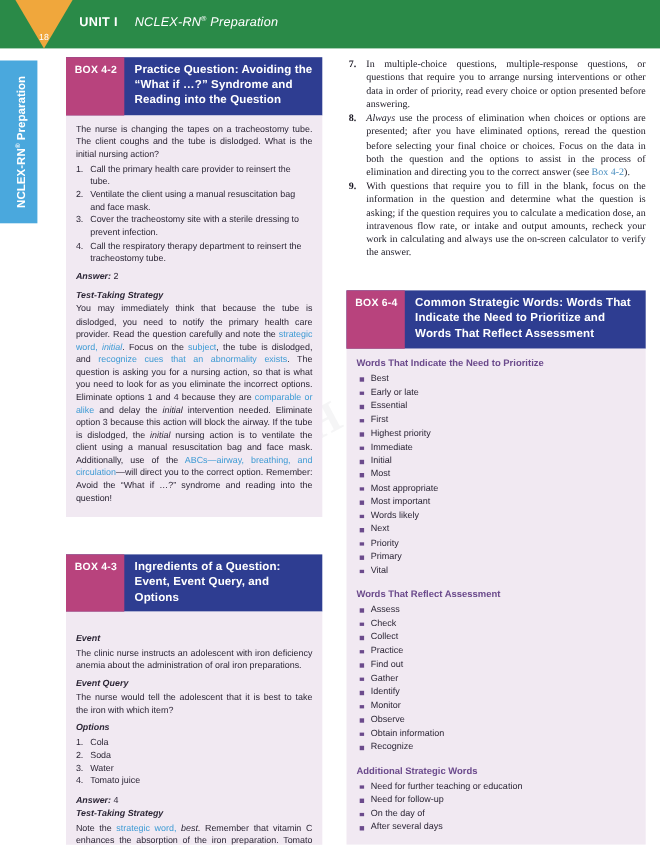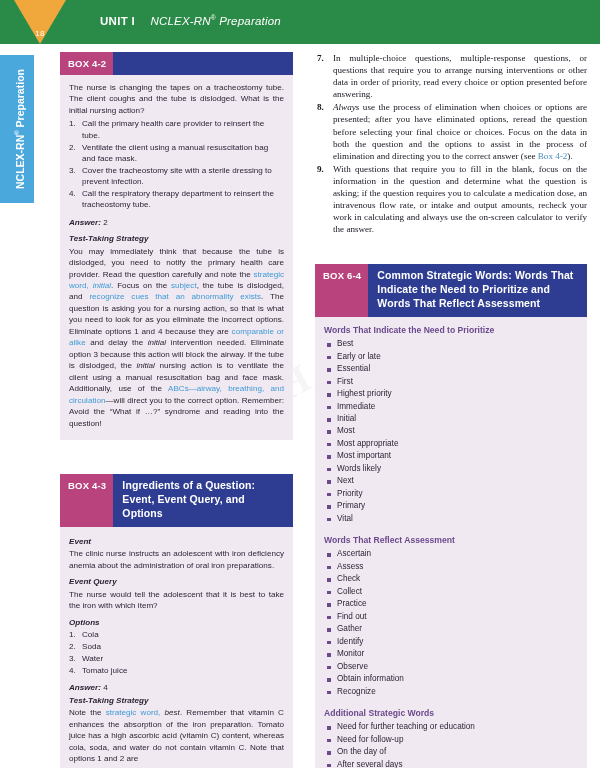--- a/index.html
+++ b/index.html
@@ -38,21 +38,21 @@
     font-weight: normal;
     letter-spacing: .2px;
   }
   .header-text {
     position: absolute;
     top: 14px; left: 72px;
     color: #ffffff;
     font-size: 11.5px;
     white-space: nowrap;
   }
-  .header-text .unit { font-weight: bold; letter-spacing: .3px; margin-left: 28px; }
+  .header-text .unit { font-weight: bold; letter-spacing: .3px; }
   .header-text .sep { display: inline-block; width: 9px; }
   .header-text .subj { font-style: italic; letter-spacing: .2px; }
   .header-text sup { font-size: 6.5px; vertical-align: super; }
 
   
   .side-tab {
     position: absolute;
     top: 55px; left: 0;
     width: 34px; height: 148px;
     background: #4aa8dd;
@@ -229,20 +229,21 @@
 </div>
 
 <div class="watermark">JPH</div>
 <div class="watermark2">JPH</div>
 
 <div class="col-left">
 
   <div class="box">
     <div class="box-head">
       <div class="box-tag">BOX 4-2</div>
+      <div class="box-title">Practice Question: Avoiding the “What if …?” Syndrome and Reading into the Question</div>
     </div>
     <div class="box-body">
       <p>The nurse is changing the tapes on a tracheostomy tube. The client coughs and the tube is dislodged. What is the initial nursing action?</p>
       <ol class="opts">
         <li><span class="n">1.</span><span>Call the primary health care provider to reinsert the tube.</span></li>
         <li><span class="n">2.</span><span>Ventilate the client using a manual resuscitation bag and face mask.</span></li>
         <li><span class="n">3.</span><span>Cover the tracheostomy site with a sterile dressing to prevent infection.</span></li>
         <li><span class="n">4.</span><span>Call the respiratory therapy department to reinsert the tracheostomy tube.</span></li>
       </ol>
       <div class="ans"><span>Answer:</span> <span class="num">2</span></div>
@@ -250,21 +251,21 @@
       <p><span>You may immediately think that because the tube is dislodged, you need to notify the primary health care provider. Read the question carefully and note the </span><span class="hl">strategic word,</span><em class="hl"> initial</em><span>. Focus on the </span><span class="hl">subject</span><span>, the tube is dislodged, and </span><span class="hl">recognize cues that an abnormality exists</span><span>. The question is asking you for a nursing action, so that is what you need to look for as you eliminate the incorrect options. Eliminate options 1 and 4 because they are </span><span class="hl">comparable or alike</span><span> and delay the </span><em>initial</em><span> intervention needed. Eliminate option 3 because this action will block the airway. If the tube is dislodged, the </span><em>initial</em><span> nursing action is to ventilate the client using a manual resuscitation bag and face mask. Additionally, use of the </span><span class="hl">ABCs—airway, breathing, and circulation</span><span>—will direct you to the correct option. Remember: Avoid the “What if …?” syndrome and reading into the question!</span></p>
     </div>
   </div>
 
   <div class="box" style="margin-top:34px">
     <div class="box-head">
       <div class="box-tag">BOX 4-3</div>
       <div class="box-title">Ingredients of a Question: Event, Event Query, and Options</div>
     </div>
     <div class="box-body">
-      <div class="sub" style="margin-top:2px">Event</div>
+      <div class="sub" style="margin-top:12px">Event</div>
       <p>The clinic nurse instructs an adolescent with iron deficiency anemia about the administration of oral iron preparations.</p>
       <div class="sub">Event Query</div>
       <p>The nurse would tell the adolescent that it is best to take the iron with which item?</p>
       <div class="sub">Options</div>
       <ol class="opts">
         <li><span class="n">1.</span><span>Cola</span></li>
         <li><span class="n">2.</span><span>Soda</span></li>
         <li><span class="n">3.</span><span>Water</span></li>
         <li><span class="n">4.</span><span>Tomato juice</span></li>
       </ol>
@@ -311,21 +312,20 @@
         <li>Most important</li>
         <li>Words likely</li>
         <li>Next</li>
         <li>Priority</li>
         <li>Primary</li>
         <li>Vital</li>
       </ul>
 
       <div class="wl-head spaced">Words That Reflect Assessment</div>
       <ul class="wl">
-        <li>Ascertain</li>
         <li>Assess</li>
         <li>Check</li>
         <li>Collect</li>
         <li>Practice</li>
         <li>Find out</li>
         <li>Gather</li>
         <li>Identify</li>
         <li>Monitor</li>
         <li>Observe</li>
         <li>Obtain information</li>

